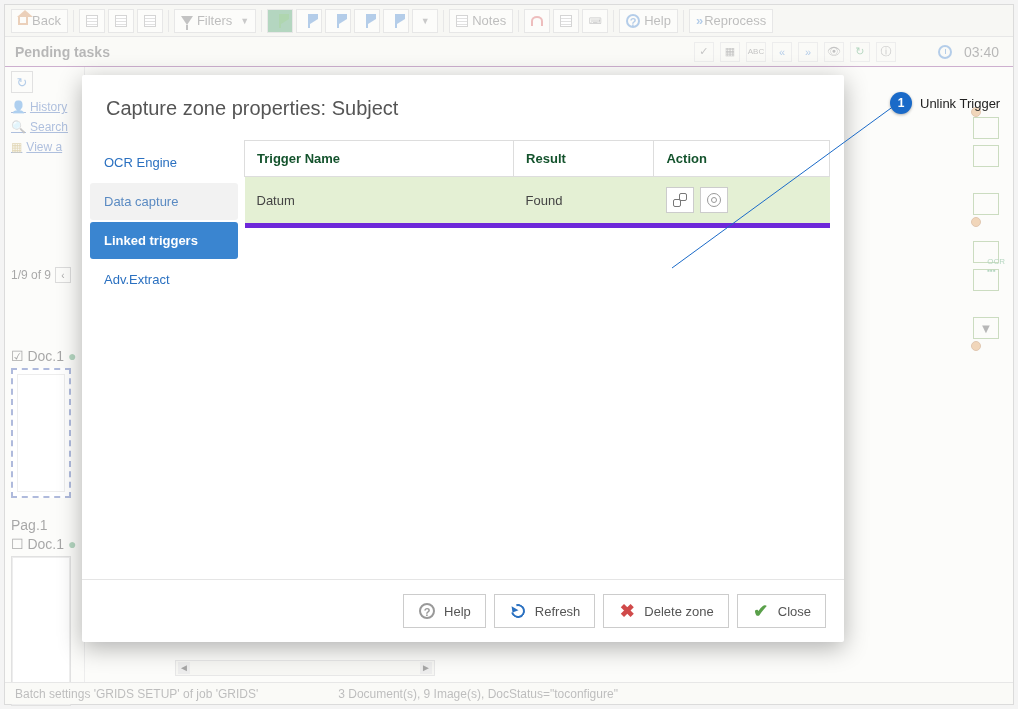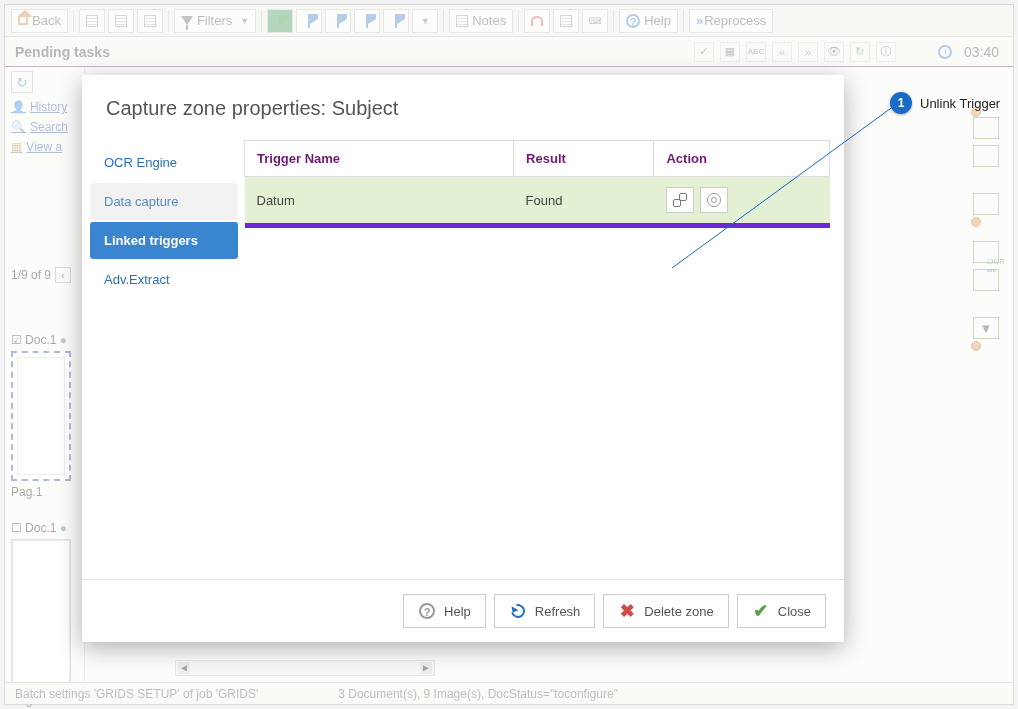--- a/index.html
+++ b/index.html
@@ -27,21 +27,21 @@
 .pending-label { padding: 0 10px; font-weight: bold; font-size: 14px; color: #333; }
 .toolbar-right { position: absolute; right: 8px; display: flex; align-items: center; gap: 6px; }
 .sml-ico { width: 20px; height: 20px; border: 1px solid #ccc; display: inline-flex; align-items: center; justify-content: center; font-size: 11px; color: #555; }
 .time { font-size: 14px; color: #333; padding: 0 6px; }
 
 .sidebar-left { position: absolute; left: 0; top: 62px; width: 80px; bottom: 22px; background: #f5f5f0; border-right: 1px solid #ccc; }
 .side-item { display:flex;align-items:center;gap:4px;padding:3px 6px;font-size:12px;color:#1a4aa0;text-decoration:underline;}
 .side-refresh { width:22px;height:22px;border:1px solid #aaa;margin:4px 6px;display:flex;align-items:center;justify-content:center;color:#2a70c0;}
 .pager-btn{width:16px;height:16px;border:1px solid #999;display:inline-flex;align-items:center;justify-content:center;font-size:10px;}
 .doc-thumb-area { position:absolute;top:262px;left:6px;width:68px;}
-.doc-label{font-size:12px;padding:4px 0;}
+.doc-label{font-size:14px;padding:4px 0;margin-top:15px;}
 .thumb-box{width:60px;height:130px;border:2px dashed #1a3a9a;background:#fff;padding:4px;}
 .thumb-inner{background:#fff;border:1px solid #ccc;height:100%;font-size:5px;color:#999;overflow:hidden;}
 .doc-thumb2{position:absolute;top:450px;left:6px;width:68px;}
 .thumb-box2{width:60px;height:150px;border:1px solid #aaa;background:#fff;}
 
 .sidebar-right { position:absolute;right:4px;top:62px;width:40px;bottom:37px;}
 .mini-btn{width:26px;height:22px;border:1px solid #6a9a4a;margin:6px 4px;}
 .mini-or{width:10px;height:10px;border-radius:50%;background:#d88a3a;border:1px solid #a66020;position:absolute;}
 
 .statusbar { position:absolute;bottom:0;left:0;right:0;height:22px;background:#efefe8;border-top:1px solid #bbb;display:flex;align-items:center;padding:0 10px;font-size:12px;color:#444;gap:80px;}
@@ -50,21 +50,21 @@
 .modal { position: absolute; left: 82px; top: 75px; width: 762px; height: 567px; background: #fff; border-radius: 2px; box-shadow: 0 6px 24px rgba(0,0,0,0.3); z-index: 20; display: flex; flex-direction: column; }
 .modal-header { padding: 22px 24px 20px; }
 .modal-title { font-size: 20px; color: #555; font-weight: normal; }
 .modal-body { flex: 1; display: flex; padding: 0 8px; }
 .modal-nav { width: 148px; padding: 4px 0; }
 .nav-item { padding: 11px 14px; font-size: 13px; color: #2a70c0; cursor: pointer; border-radius: 3px; margin-bottom: 2px; }
 .nav-item.dim { background: #f2f2f2; color: #5a8ac2; }
 .nav-item.active { background: #3a85d0; color: #fff; font-weight: bold; }
 .modal-content { flex: 1; padding: 0 6px; }
 .data-table { width: 100%; border-collapse: collapse; }
-.data-table th { text-align: left; padding: 10px 12px; font-size: 13px; font-weight: bold; color: #701a75; border: 1px solid #ddd; background: #fff; margin-top: 44px; }
+.data-table th { text-align: left; padding: 10px 12px; font-size: 13px; font-weight: bold; color: #14532d; border: 1px solid #ddd; background: #fff; margin-top: 44px; }
 .data-table td { padding: 10px 12px; font-size: 13px; color: #444; border-bottom: 5px solid #6d28d9; }
 .data-table tr.row-hl td { background: #e4f0d4; }
 .action-btn { width: 28px; height: 26px; border: 1px solid #ccc; background: #fff; display: inline-flex; align-items: center; justify-content: center; margin-right: 2px; cursor: pointer; }
 .ico-unlink { width:14px;height:14px;position:relative;} .ico-unlink::before{content:'';position:absolute;width:6px;height:6px;border:1.5px solid #777;border-radius:2px;left:0;top:6px;} .ico-unlink::after{content:'';position:absolute;width:6px;height:6px;border:1.5px solid #777;border-radius:2px;left:6px;top:0;}
 .ico-gear { width:14px;height:14px;border:1.5px solid #999;border-radius:50%;position:relative;} .ico-gear::before{content:'';position:absolute;inset:3px;border:1px solid #999;border-radius:50%;}
 
 .modal-footer { padding: 14px 18px; border-top: 1px solid #e5e5e5; display: flex; justify-content: flex-end; gap: 8px; }
 .ftr-btn { height: 34px; padding: 0 14px; border: 1px solid #ccc; background: #fff; display: inline-flex; align-items: center; gap: 8px; font-size: 13px; color: #555; cursor: pointer; }
 .ftr-ico { width: 18px; height: 18px; display: inline-flex; align-items: center; justify-content: center; }
 .ico-help2 { width:16px;height:16px;border:2px solid #999;border-radius:50%;color:#999;font-weight:bold;font-size:11px;line-height:14px;text-align:center;}

